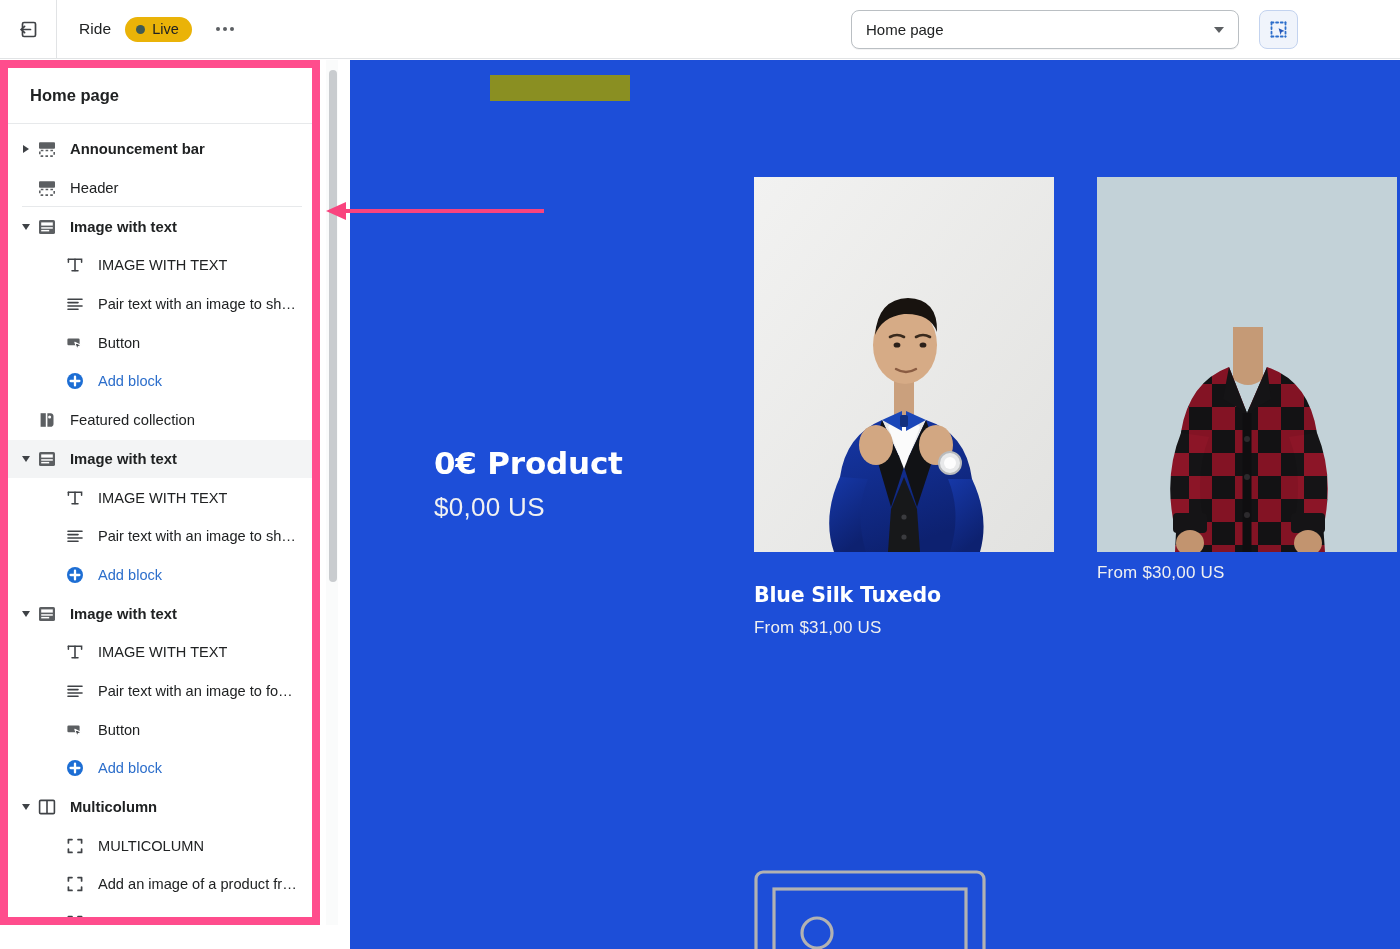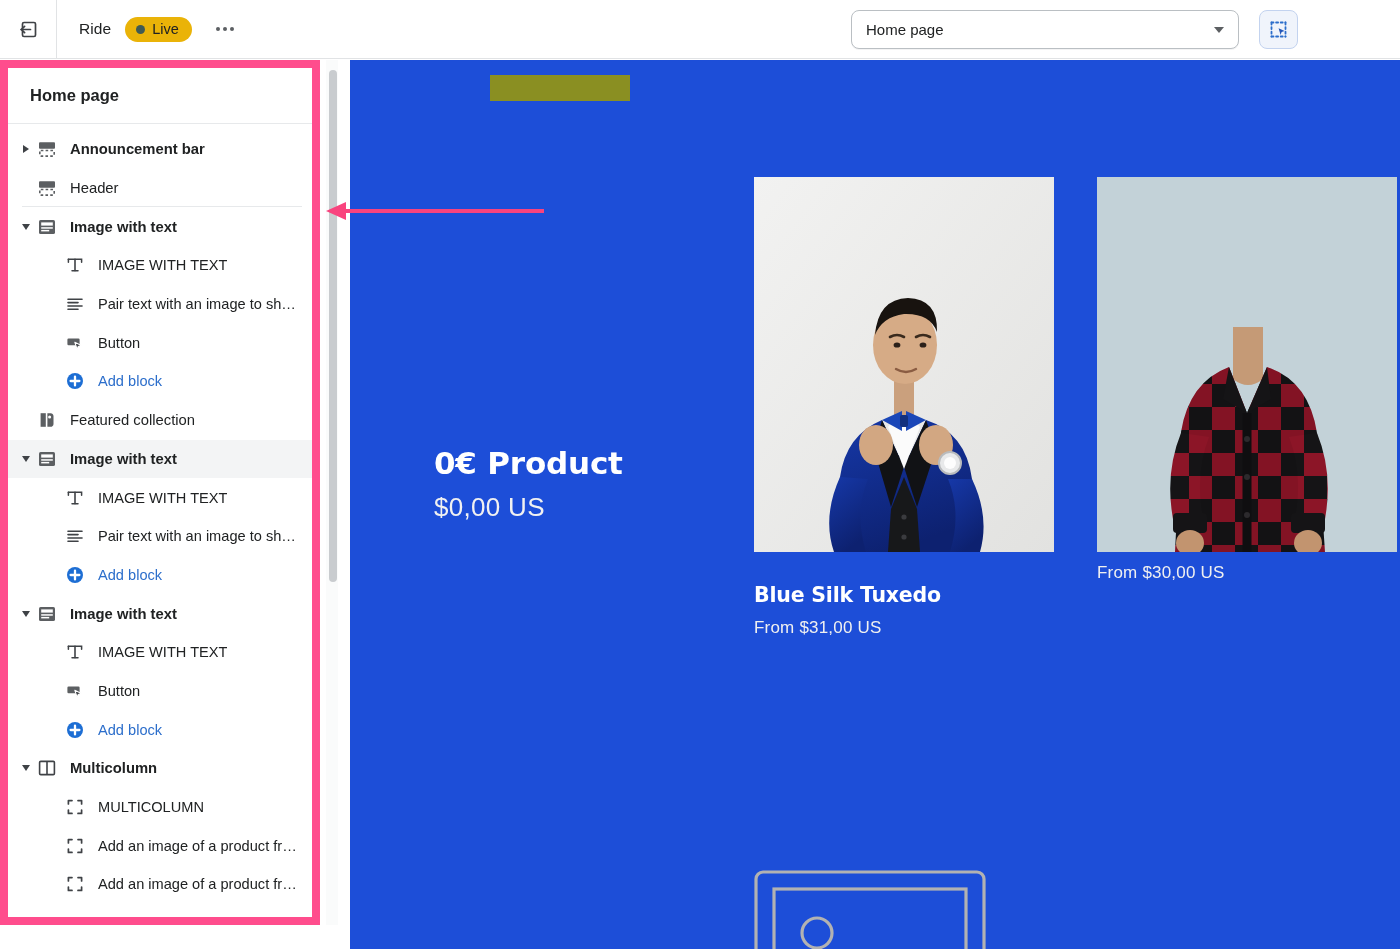--- a/index.html
+++ b/index.html
@@ -386,20 +386,33 @@
               <path d="M3.4 7.2v-3" stroke="#3f4246" stroke-width="1.5" fill="none" stroke-linecap="round"></path>
               <path d="M10 4.4v11.2" stroke="#3f4246" stroke-width="1.6" stroke-linecap="round"></path>
               <path d="M7 15.8h6" stroke="#3f4246" stroke-width="1.5" stroke-linecap="round"></path>
             </svg>
           </span>
           <span class="tree-label">IMAGE WITH TEXT</span>
         </div>
         <div class="tree-row lvl-block">
           <span class="ic">
             <svg width="20" height="20" viewBox="0 0 20 20">
+              <g stroke="#3f4246" stroke-width="1.6" stroke-linecap="round">
+                <path d="M3 5.2h14"></path>
+                <path d="M3 8.6h10"></path>
+                <path d="M3 12h14"></path>
+                <path d="M3 15.2h10"></path>
+              </g>
+            </svg>
+          </span>
+          <span class="tree-label">Pair text with an image to fo…</span>
+        </div>
+        <div class="tree-row lvl-block">
+          <span class="ic">
+            <svg width="20" height="20" viewBox="0 0 20 20">
               <rect x="2.4" y="5.6" width="12.2" height="6.6" rx="1.2" fill="#5c5f62"></rect>
               <path d="M9.8 9.2 L16.4 12.4 L13.2 13.4 L12.2 16.6 Z" fill="#3f4246" stroke="#ffffff" stroke-width="1.1" stroke-linejoin="round"></path>
             </svg>
           </span>
           <span class="tree-label">Button</span>
         </div>
         <div class="tree-row lvl-block addblock">
           <span class="ic">
             <svg width="20" height="20" viewBox="0 0 20 20">
               <circle cx="10" cy="10" r="8" fill="#1d6ed4"></circle>

